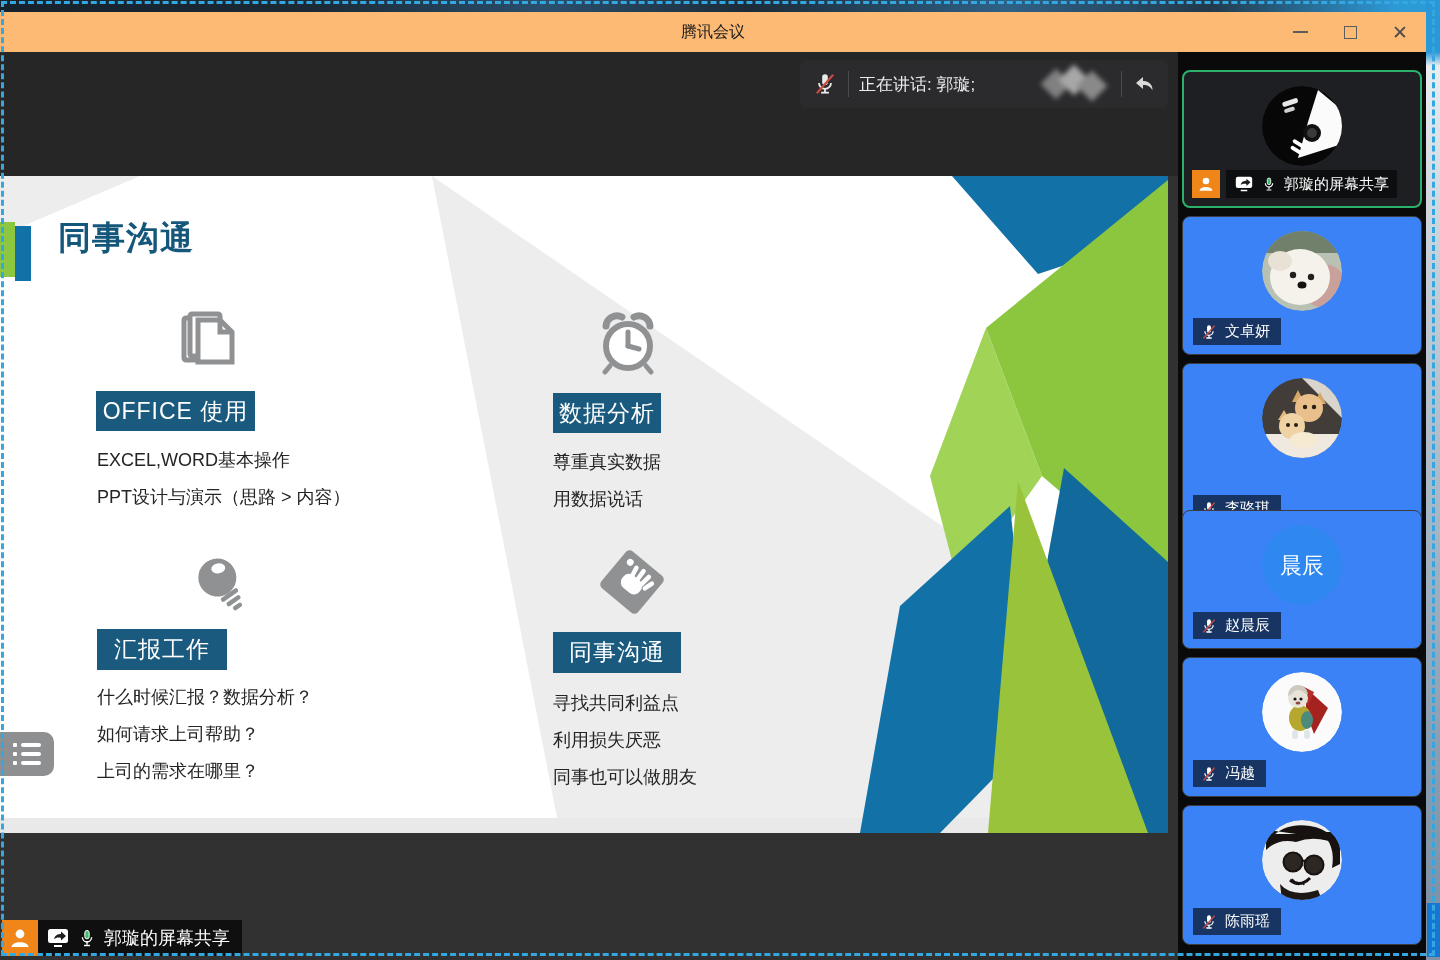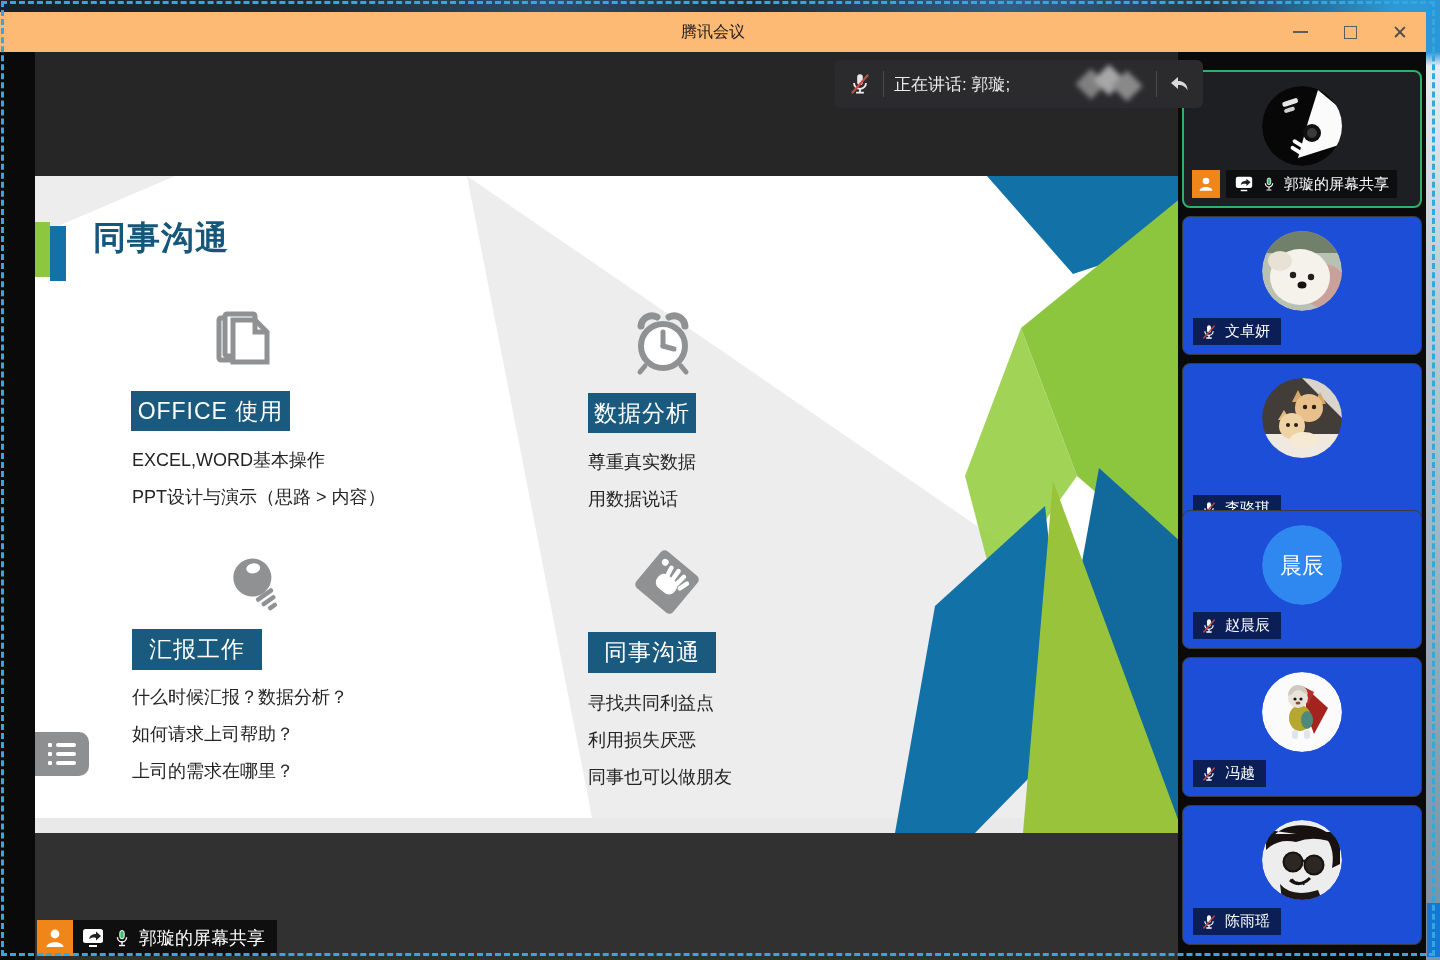--- a/index.html
+++ b/index.html
@@ -22,21 +22,21 @@
   .win { position:absolute; left:0; top:12px; width:1426px; height:948px; background:#0a0a0a; }
   .titlebar { position:absolute; left:0; top:0; width:1426px; height:40px; background:#fdba74; }
   .win-title { position:absolute; left:0; right:0; top:10px; text-align:center; font-size:16px; color:#1b1b1b; }
   .win-controls { position:absolute; right:16px; top:0; height:40px; display:flex; align-items:center; gap:30px; }
   .ctrl { width:20px; height:20px; display:flex; align-items:center; justify-content:center; color:#5c5c5c; cursor:default; }
   .glyph-min { display:block; width:15px; height:0; border-top:2px solid #5c5c5c; }
   .glyph-max { display:block; width:13px; height:13px; border:1.6px solid #5c5c5c; }
   .glyph-close { font-size:19px; line-height:1; color:#4d4d4d; }
 
   .app { position:absolute; left:0; top:40px; width:1426px; height:908px; background:#0a0a0a; }
-  .main { position:absolute; left:0; top:0; width:1178px; height:908px; background:#313131;margin-left:35px; }
+  .main { position:absolute; left:0; top:0; width:1178px; height:908px; background:#313131; }
   .main-topband { position:absolute; left:0; top:0; width:1178px; height:124px; background:#262626; }
 
   
   .speak-pill { position:absolute; left:800px; top:8px; width:368px; height:48px; background:#2b2b2e;
     border-radius:6px; display:flex; align-items:center; padding:0 12px; z-index:5; }
   .pill-divider { width:1px; height:26px; background:#4a4b4e; margin:0 10px; }
   .speak-label { font-size:17px; color:#eceaea; white-space:nowrap; }
   .pill-logo { margin-left:auto; width:72px; height:34px; position:relative; filter:blur(2.5px); opacity:.85; }
   .pill-logo i { position:absolute; width:22px; height:22px; background:#a9a9a9; transform:rotate(45deg); }
   .pill-logo i:nth-child(1){ left:6px; top:6px; background:#8f8f8f;}
@@ -64,21 +64,21 @@
   .list-glyph .bar { width:20px; height:4px; background:#fff; border-radius:2px; }
 
   
   .share-banner { position:absolute; left:2px; top:868px; display:flex; align-items:stretch; z-index:6; }
   .presenter-box { width:36px; height:36px; background:#f08519; display:flex; align-items:center; justify-content:center; }
   .banner-label { display:flex; align-items:center; gap:7px; background:rgba(8,8,8,.82); padding:0 12px 0 8px; height:36px; }
   .banner-label span { color:#fff; font-size:18px; white-space:nowrap; }
 
   
   .sidebar { position:absolute; left:1178px; top:0; width:248px; height:908px; background:#0a0a0a; }
-  .tile { position:absolute; left:4px; width:240px; height:139px; background:#1d4ed8;
+  .tile { position:absolute; left:4px; width:240px; height:139px; background:#3b82f6;
     border:1px solid #3b3c3f; border-radius:8px; overflow:hidden; }
   .tile.active { border:2px solid #2bb169; background:#1e1f22; }
   .avatar { position:absolute; left:50%; top:14px; transform:translateX(-50%); width:80px; height:80px;
     border-radius:50%; overflow:hidden; }
   .badge { position:absolute; left:10px; bottom:9px; display:flex; align-items:center; gap:7px;
     background:rgba(0,0,0,.6); padding:4px 11px 4px 7px; }
   .badge span { color:#fff; font-size:15px; white-space:nowrap; }
   .share-row { position:absolute; left:8px; bottom:8px; display:flex; align-items:center; gap:6px; }
   .share-row .presenter-box { width:28px; height:28px; }
   .share-row .strip { display:flex; align-items:center; gap:7px; background:rgba(0,0,0,.55); height:28px; padding:0 8px; }

